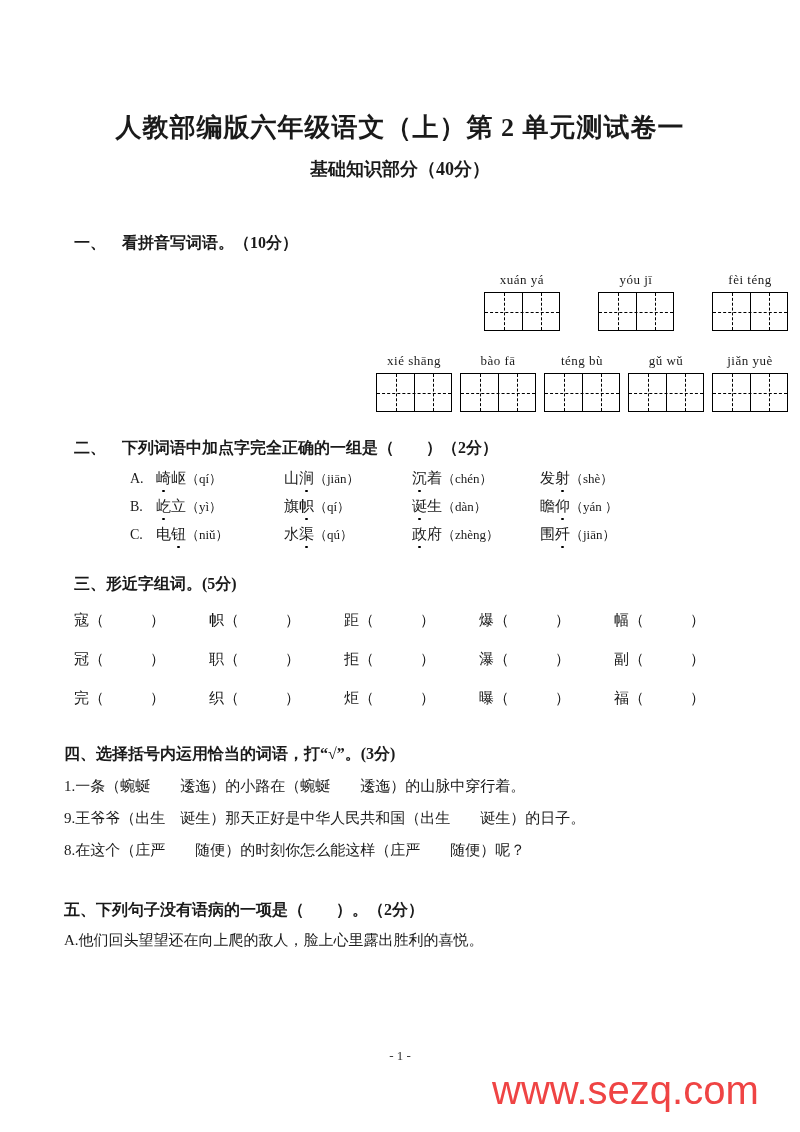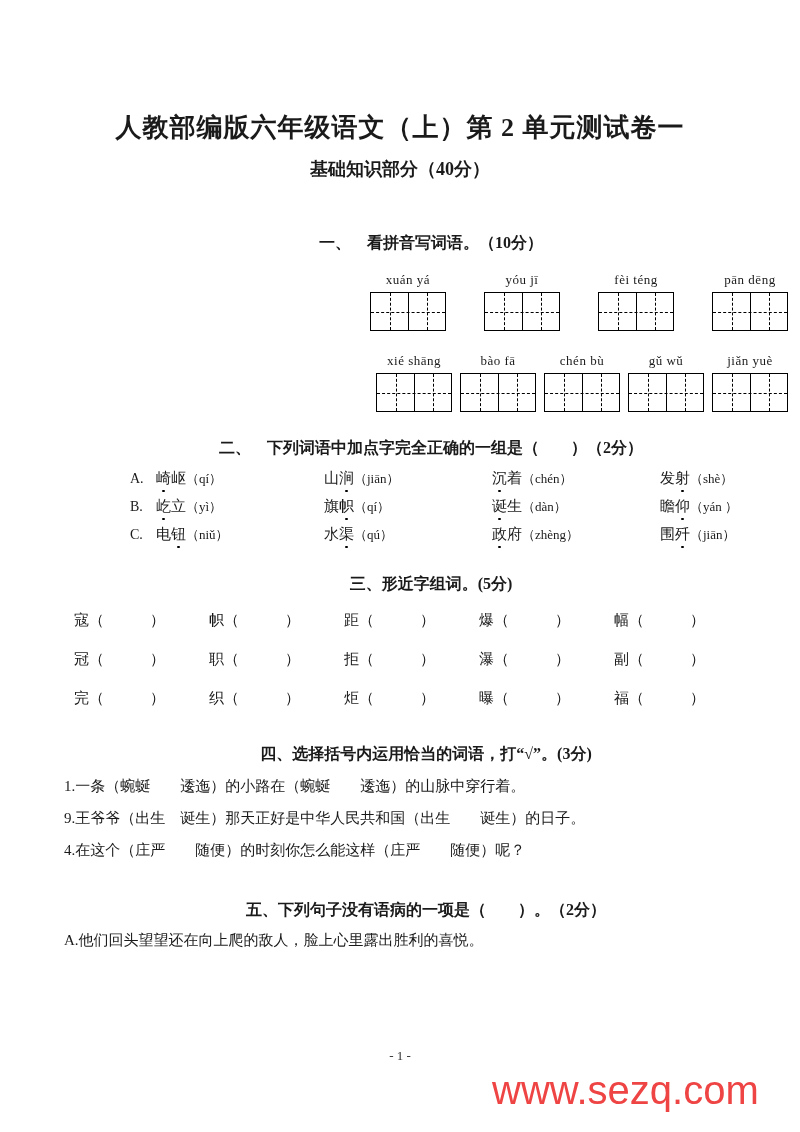--- a/index.html
+++ b/index.html
@@ -37,21 +37,20 @@
     margin: 12px 0 0 0;
   }
 
   
   .section-head {
     font-size: 16px;
     font-weight: bold;
     margin-left: 62px;
     margin-top: 0;
     white-space: pre;
-    text-align: center;
   }
   .sec1-head { margin-top: 52px; }
   .sec2-head { margin-top: 0; }
   .sec3-head { margin-top: 0; }
   .sec4-head { margin-top: 0; }
   .sec5-head { margin-top: 0; }
 
   
   .pinyin-row {
     display: flex;
@@ -119,21 +118,21 @@
     align-items: baseline;
     font-size: 15px;
     margin-bottom: 9px;
   }
   .opt-label {
     width: 26px;
     font-size: 14px;
     font-family: "Liberation Serif", "DejaVu Serif", serif;
   }
   .opt-item {
-    width: 168px;
+    width: 128px;
     white-space: nowrap;
   }
   .opt-item:last-child { width: auto; }
   .dotted {
     position: relative;
     display: inline-block;
   }
   .dotted::after {
     content: "";
     position: absolute;
@@ -226,29 +225,20 @@
     </div>
     <div class="pinyin-cell">
       <div class="pinyin-text">fèi téng</div>
       <div class="tianzige">
         <span class="v-dash-l"></span>
         <span class="v-mid"></span>
         <span class="v-dash-r"></span>
         <span class="h-dash"></span>
       </div>
     </div>
-    <div class="pinyin-cell">
-      <div class="pinyin-text">pān dēng</div>
-      <div class="tianzige">
-        <span class="v-dash-l"></span>
-        <span class="v-mid"></span>
-        <span class="v-dash-r"></span>
-        <span class="h-dash"></span>
-      </div>
-    </div>
   </div>
 
   <div class="pinyin-row row2">
     <div class="pinyin-cell">
       <div class="pinyin-text">xié shāng</div>
       <div class="tianzige">
         <span class="v-dash-l"></span>
         <span class="v-mid"></span>
         <span class="v-dash-r"></span>
         <span class="h-dash"></span>
@@ -257,21 +247,21 @@
     <div class="pinyin-cell">
       <div class="pinyin-text">bào fā</div>
       <div class="tianzige">
         <span class="v-dash-l"></span>
         <span class="v-mid"></span>
         <span class="v-dash-r"></span>
         <span class="h-dash"></span>
       </div>
     </div>
     <div class="pinyin-cell">
-      <div class="pinyin-text">chén bù</div>
+      <div class="pinyin-text">téng bù</div>
       <div class="tianzige">
         <span class="v-dash-l"></span>
         <span class="v-mid"></span>
         <span class="v-dash-r"></span>
         <span class="h-dash"></span>
       </div>
     </div>
     <div class="pinyin-cell">
       <div class="pinyin-text">gǔ wǔ</div>
       <div class="tianzige">
@@ -344,21 +334,21 @@
       <span class="sec3-cell"><span>曝（</span><span class="blank"></span><span>）</span></span>
       <span class="sec3-cell"><span>福（</span><span class="blank"></span><span>）</span></span>
     </div>
   </div>
 
   <div class="section-head sec4-head" style="margin-top:36px; margin-left:52px;">四、选择括号内运用恰当的词语，打“√”。(3分)</div>
 
   <div class="sec4-wrap">
     <div class="q-line">1.一条（蜿蜒　　逶迤）的小路在（蜿蜒　　逶迤）的山脉中穿行着。</div>
     <div class="q-line">9.王爷爷（出生　诞生）那天正好是中华人民共和国（出生　　诞生）的日子。</div>
-    <div class="q-line">4.在这个（庄严　　随便）的时刻你怎么能这样（庄严　　随便）呢？</div>
+    <div class="q-line">8.在这个（庄严　　随便）的时刻你怎么能这样（庄严　　随便）呢？</div>
   </div>
 
   <div class="section-head sec5-head" style="margin-top:40px; margin-left:52px;">五、下列句子没有语病的一项是（　　）。（2分）</div>
 
   <div class="sec5-wrap">
     <div class="q-line">A.他们回头望望还在向上爬的敌人，脸上心里露出胜利的喜悦。</div>
   </div>
 
   <div class="page-number">- 1 -</div>
   <div class="watermark">www.sezq.com</div>

